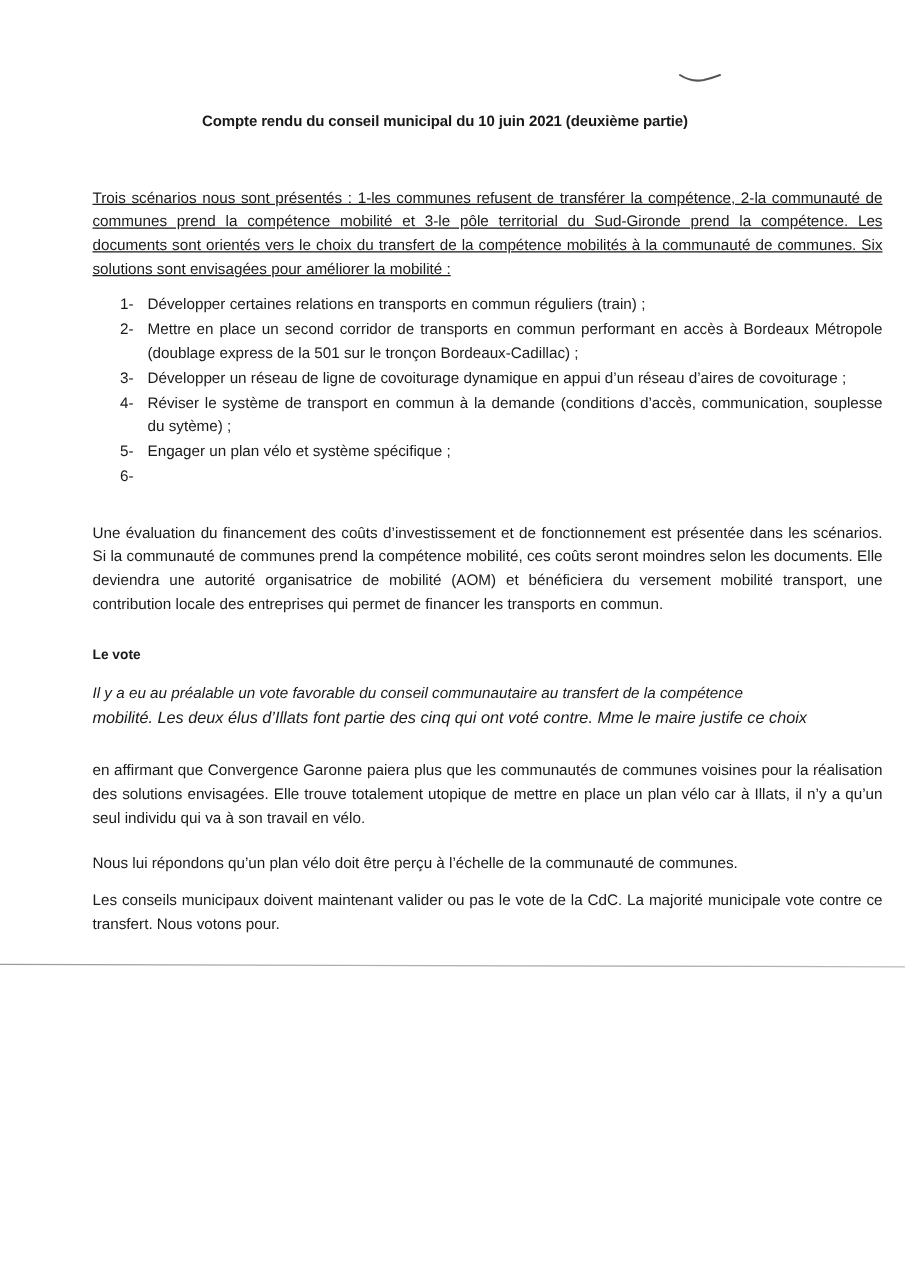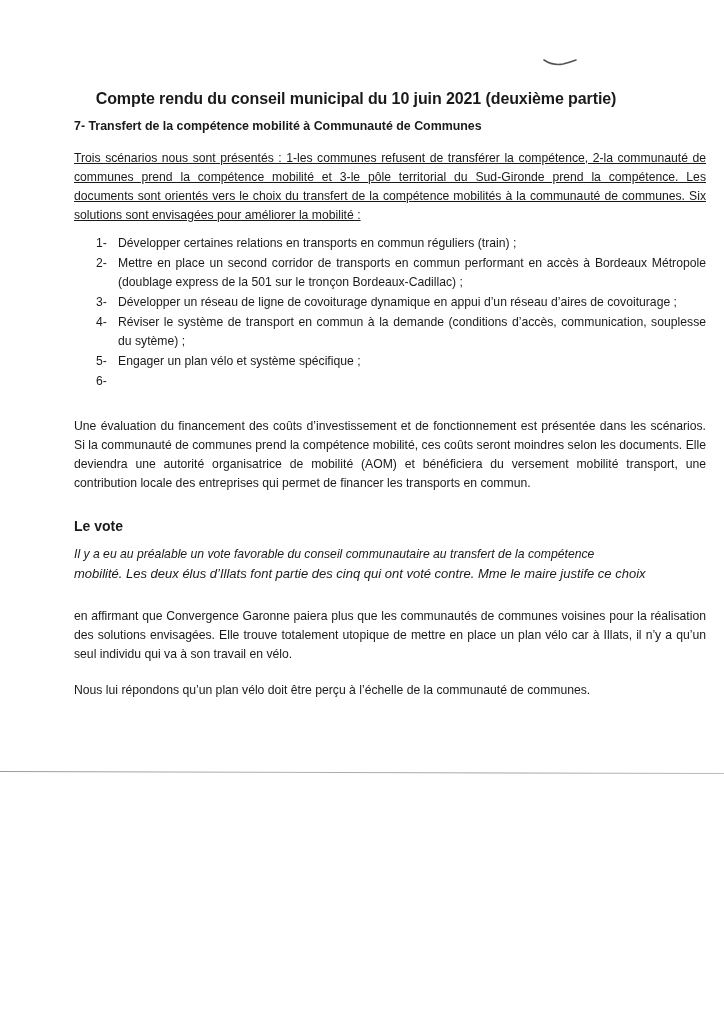--- a/index.html
+++ b/index.html
@@ -10,21 +10,21 @@
       overflow: hidden;
       font-family: "Liberation Sans", "DejaVu Sans", sans-serif;
       color: #1a1a1a;
     }
     .page { position: absolute; left: 0; top: 0; width: 724px; height: 1024px; }
     .scan-mark {
       position: absolute; left: 543px; top: 58px; width: 34px; height: 8px;
     }
     .title {
       position: absolute; left: 0; width: 712px; top: 90px;
-      text-align: center; font-weight: bold; font-size: 16px;
+      text-align: center; font-weight: bold; font-size: 12px;
       letter-spacing: -0.1px;
     }
     .section-heading {
       position: absolute; left: 74px; top: 119px;
       font-weight: bold; font-size: 12.4px;
     }
     .para {
       position: absolute; left: 74px; width: 632px;
       font-size: 12.2px; line-height: 19px;
       text-align: justify;
@@ -33,21 +33,21 @@
     .list {
       position: absolute; left: 96px; width: 610px; top: 234px;
       margin: 0; padding: 0; list-style: none;
       font-size: 12.2px; line-height: 19px;
     }
     .list li { position: relative; padding-left: 22px; text-align: justify; margin-bottom: 1px; }
     .list .num { position: absolute; left: 0; top: 0; }
     .para.p2 { top: 417px; }
     .vote-heading {
       position: absolute; left: 74px; top: 518px;
-      font-weight: bold; font-size: 14px;
+      font-weight: bold; font-size: 11px;
     }
     .para.p3 { top: 545px; font-size: 12.2px; font-style: italic; }
     .para.p3 .l2 { font-size: 13px; display: block; }
     .para.p4 { top: 607px; }
     .para.p5 { top: 681px; }
     .para.p6 { top: 711px; }
     .scan-line {
       position: absolute; left: 0; top: 772px; width: 724px; height: 1px;
       background: linear-gradient(to right, #9a9a9a, #b0b0b0 40%, #a5a5a5 70%, #bcbcbc);
       transform: rotate(0.15deg);
@@ -57,21 +57,20 @@
 <body>
 
 <div class="page">
 
   <svg class="scan-mark" viewBox="0 0 34 8">
     <path d="M1 2 Q 10 8 20 6 Q 28 4 33 2" stroke="#555" stroke-width="1.6" fill="none" stroke-linecap="round"></path>
   </svg>
 
   <div class="title">Compte rendu du conseil municipal du 10 juin 2021 (deuxième partie)</div>
 
-  <div class="section-heading">7- Transfert de la compétence mobilité à Communauté de Communes</div>
 
   <div class="para p1">Trois scénarios nous sont présentés : 1-les communes refusent de transférer la compétence, 2-la communauté de communes prend la compétence mobilité et 3-le pôle territorial du Sud-Gironde prend la compétence. Les documents sont orientés vers le choix du transfert de la compétence mobilités à la communauté de communes. Six solutions sont envisagées pour améliorer la mobilité :</div>
 
   <ol class="list">
     <li>
       <span class="num">1-</span>
       <span>Développer certaines relations en transports en commun réguliers (train) ;</span>
     </li>
     <li>
       <span class="num">2-</span>
@@ -100,15 +99,16 @@
 
   <div class="para p3">
     <span style="display:block">Il y a eu au préalable un vote favorable du conseil communautaire au transfert de la compétence</span>
     <span class="l2">mobilité. Les deux élus d’Illats font partie des cinq qui ont voté contre. Mme le maire justife ce choix</span>
   </div>
 
   <div class="para p4">en affirmant que Convergence Garonne paiera plus que les communautés de communes voisines pour la réalisation des solutions envisagées. Elle trouve totalement utopique de mettre en place un plan vélo car à Illats, il n’y a qu’un seul individu qui va à son travail en vélo.</div>
 
   <div class="para p5">Nous lui répondons qu’un plan vélo doit être  perçu à l’échelle de la communauté de communes.</div>
 
+  <div class="para p6">Les conseils municipaux doivent maintenant valider ou pas le vote de la CdC. La majorité municipale vote contre ce transfert. Nous votons pour.</div>
 
   <div class="scan-line"></div>
 </div>
 
 </body></html>

